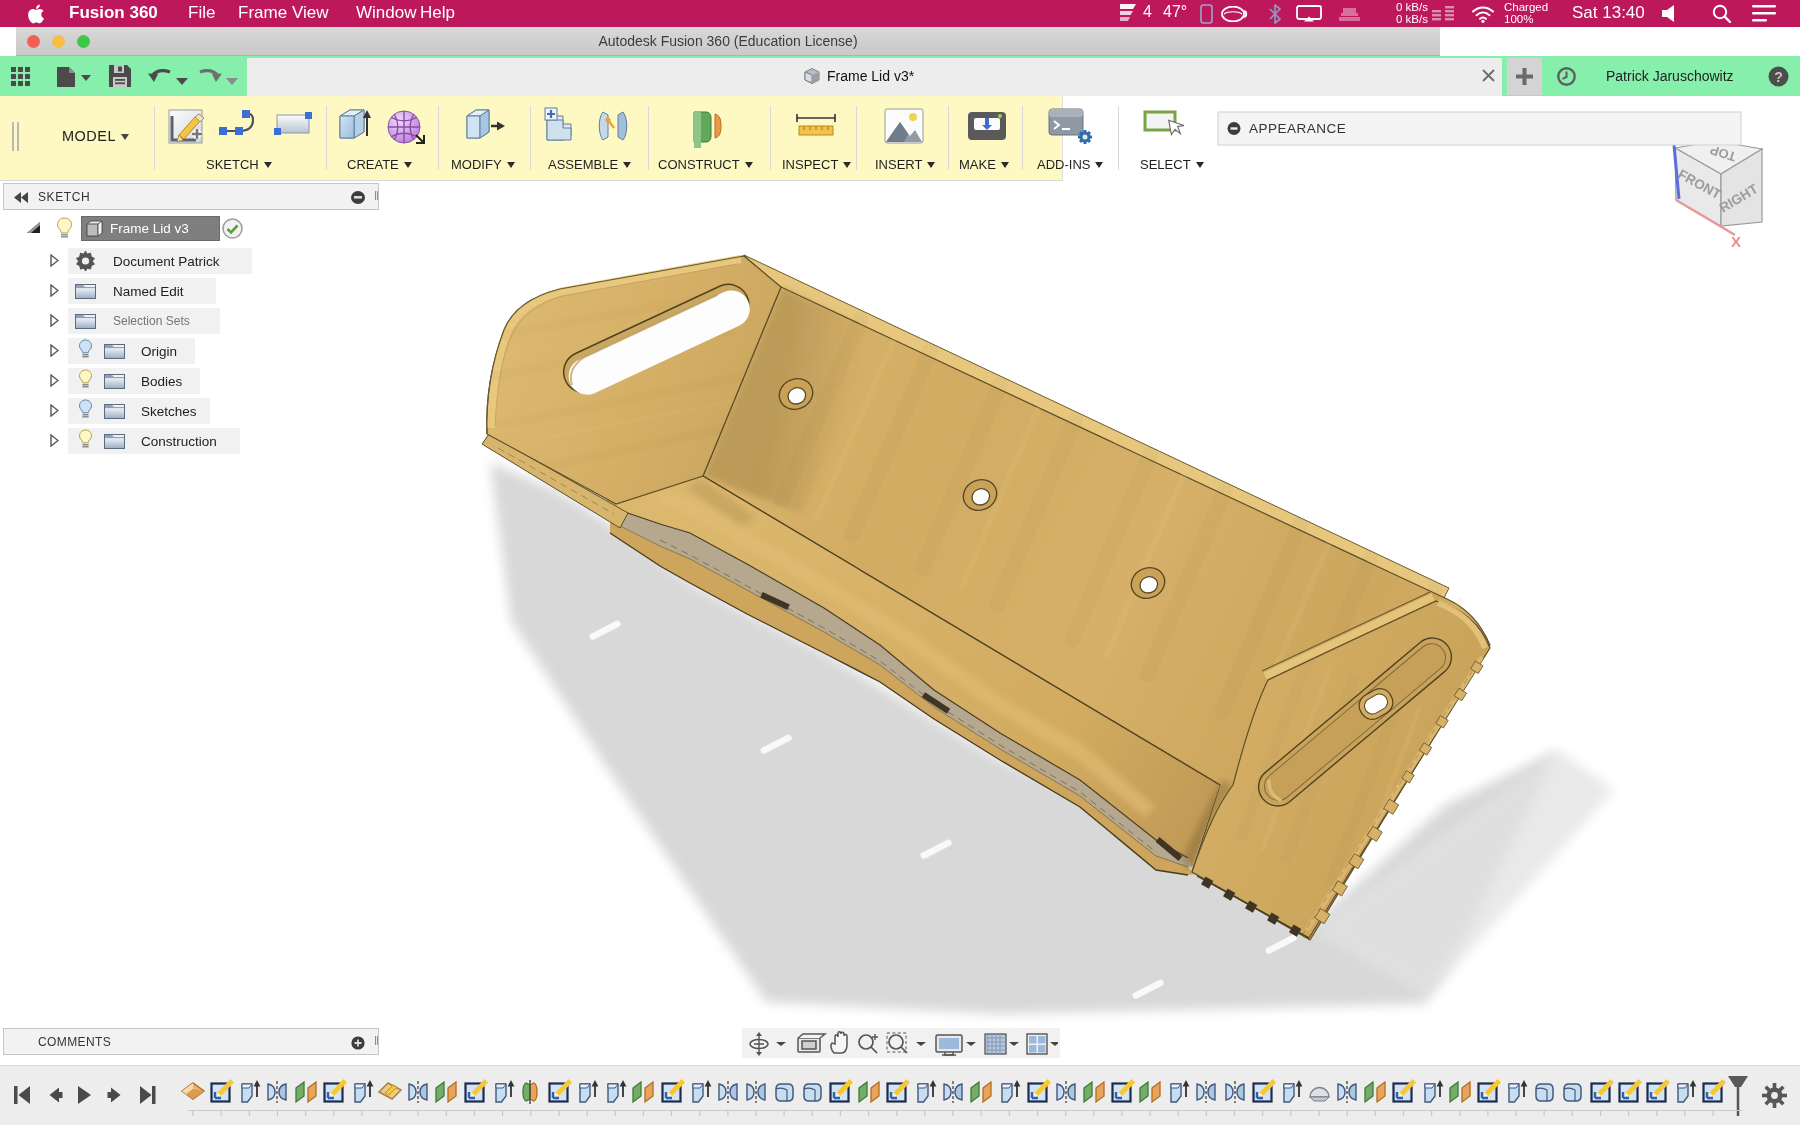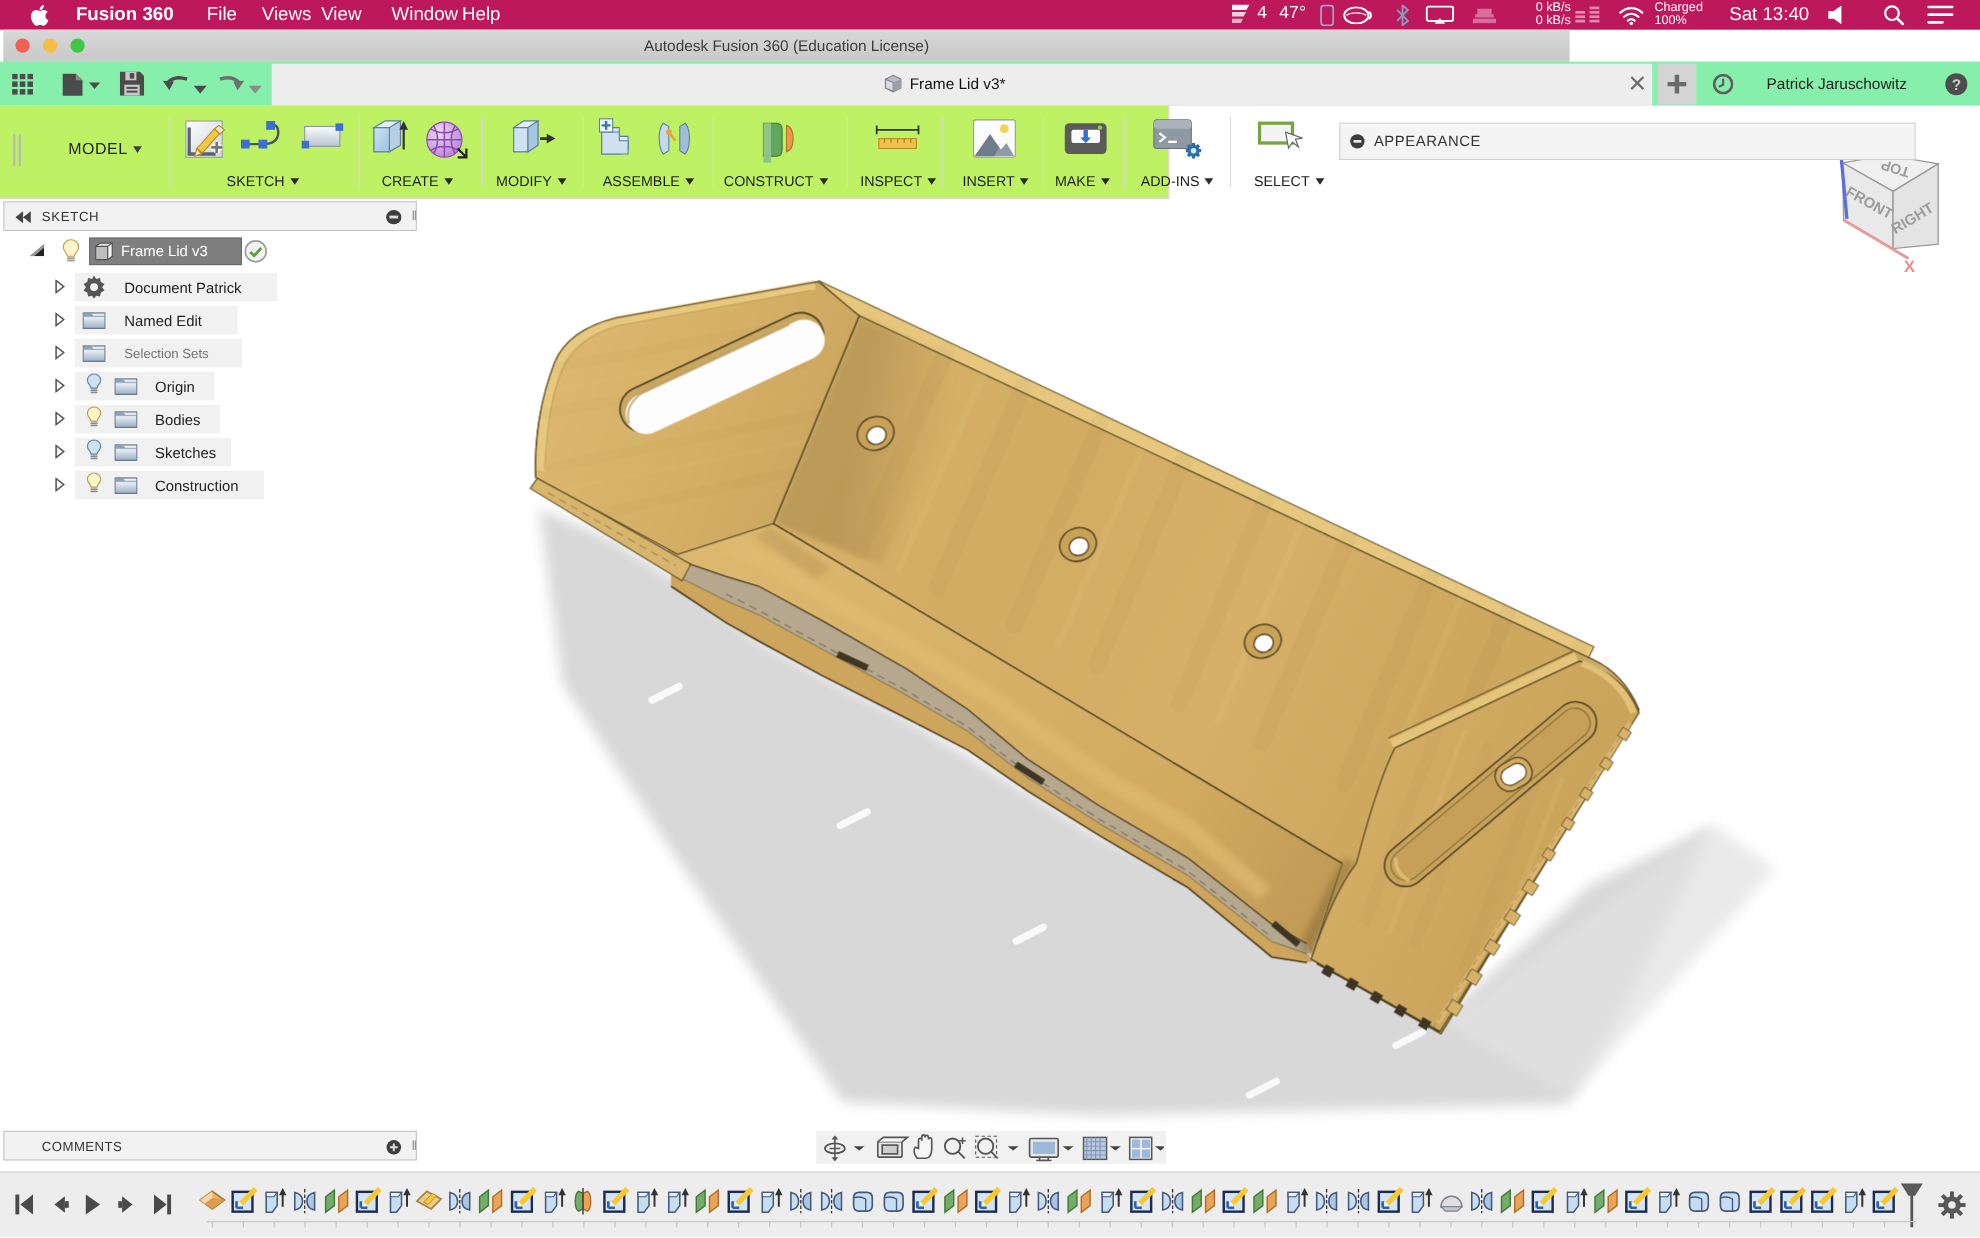--- a/index.html
+++ b/index.html
@@ -1,28 +1,28 @@
 <!DOCTYPE html>
 <html><head><meta charset="utf-8"><style>
 *{margin:0;padding:0;box-sizing:border-box}
 html,body{width:1800px;height:1125px;overflow:hidden;font-family:"Liberation Sans",sans-serif}
 #stage{position:relative;width:1800px;height:1125px;background:#fff}
 .abs{position:absolute}
 
 #menubar{left:0;top:0;width:1800px;height:27px;background:#be185d;color:#fff;font-size:17px}
 #menubar .mi{position:absolute;top:3px}
 
-#titlebar{left:3px;top:27px;width:1424px;height:29px;background:linear-gradient(#d8d8d8,#c9c9c9);border-bottom:1px solid #b2b2b2}
+#titlebar{left:16px;top:27px;width:1424px;height:29px;background:linear-gradient(#d8d8d8,#c9c9c9);border-bottom:1px solid #b2b2b2}
 #titlebar .title{position:absolute;width:100%;text-align:center;top:6px;font-size:14px;color:#3c3c3c}
 .tl{position:absolute;top:8px;width:13px;height:13px;border-radius:50%}
 
 #toolrow{left:0;top:56px;width:1800px;height:40px;background:#86efac}
 #tabstrip{position:absolute;left:247px;top:2px;width:1255px;height:38px;background:#ededed}
 
-#ribbon{left:0;top:96px;width:1063px;height:85px;background:#bef264;border-bottom:1px solid #d9d9d9;border-right:1px solid #e0e0e0}
+#ribbon{left:0;top:96px;width:1063px;height:85px;background:#fef9c3;border-bottom:1px solid #d9d9d9;border-right:1px solid #e0e0e0}
 .rlabel{position:absolute;top:61px;font-size:13px;color:#1e1e1e;white-space:nowrap}
 .dvd{position:absolute;top:10px;height:64px;width:1px;background:#d8d8d8}
 .caret{display:inline-block;width:0;height:0;border-left:4.5px solid transparent;border-right:4.5px solid transparent;border-top:6px solid #2a2a2a;margin-left:5px;vertical-align:1px}
 
 #canvas{left:0;top:96px;width:1800px;height:969px;background:#fff}
 
 .phead{position:absolute;left:3px;width:376px;height:27px;background:#f2f2f2;border:1px solid #c5c5c5;font-size:12px;color:#333}
 
 #timeline{left:0;top:1065px;width:1800px;height:60px;background:#ededed;border-top:1px solid #d4d4d4}
 </style></head><body>
@@ -245,21 +245,21 @@
     </g>
   </svg>
   <div class="abs" id="menubar">
     <svg class="abs" style="left:26px;top:3px" width="20" height="22" viewBox="0 0 170 190">
         <g fill="#fff" transform="translate(0,10)">
           <path d="M150.37 130.25c-2.45 5.66-5.35 10.87-8.71 15.66-4.58 6.53-8.33 11.05-11.22 13.56-4.48 4.12-9.28 6.23-14.42 6.35-3.69 0-8.14-1.05-13.32-3.18-5.2-2.12-9.97-3.17-14.34-3.17-4.58 0-9.49 1.05-14.75 3.17-5.26 2.13-9.5 3.24-12.74 3.35-4.93.21-9.84-1.96-14.75-6.52-3.13-2.73-7.04-7.41-11.73-14.04-5.03-7.08-9.17-15.29-12.41-24.65-3.47-10.11-5.21-19.9-5.21-29.38 0-10.86 2.35-20.22 7.04-28.07 3.69-6.3 8.61-11.27 14.76-14.92s12.79-5.51 19.95-5.63c3.91 0 9.05 1.21 15.43 3.59 6.36 2.39 10.45 3.6 12.24 3.6 1.34 0 5.88-1.42 13.57-4.24 7.28-2.62 13.42-3.7 18.45-3.28 13.63 1.1 23.87 6.47 30.68 16.15-12.19 7.39-18.22 17.73-18.1 31 .11 10.34 3.86 18.94 11.23 25.77 3.34 3.17 7.07 5.62 11.22 7.36-.9 2.61-1.85 5.11-2.86 7.51zM119.11 7.24c0 8.1-2.96 15.67-8.86 22.67-7.12 8.32-15.73 13.13-25.07 12.38a25 25 0 0 1-.19-3.07c0-7.78 3.39-16.1 9.4-22.91 3-3.45 6.82-6.31 11.45-8.6 4.62-2.25 8.99-3.5 13.1-3.73.12 1.08.17 2.17.17 3.26z"></path>
         </g>
       </svg>
     <div class="mi" style="left:69px;font-weight:bold">Fusion 360</div>
     <div class="mi" style="left:188px">File</div>
-    <div class="mi" style="left:238px">Views</div>
+    <div class="mi" style="left:238px">Frame</div>
     <div class="mi" style="left:292px">View</div>
     <div class="mi" style="left:356px">Window</div>
     <div class="mi" style="left:420px">Help</div>
     <svg class="abs" style="left:1118px;top:4px" width="24" height="19" viewBox="0 0 24 19">
         <path fill="#fff" d="M2 0h16l-3 5H2z" opacity=".95"></path>
         <path fill="#fff" d="M2 7h13l-2.5 4H2z" opacity=".8"></path>
         <path fill="#fff" d="M2 13h10l-2 4H2z" opacity=".65"></path>
       </svg>
     <div class="mi" style="left:1143px;font-size:16px">4</div>
     <div class="mi" style="left:1163px;font-size:16px">47°</div>

